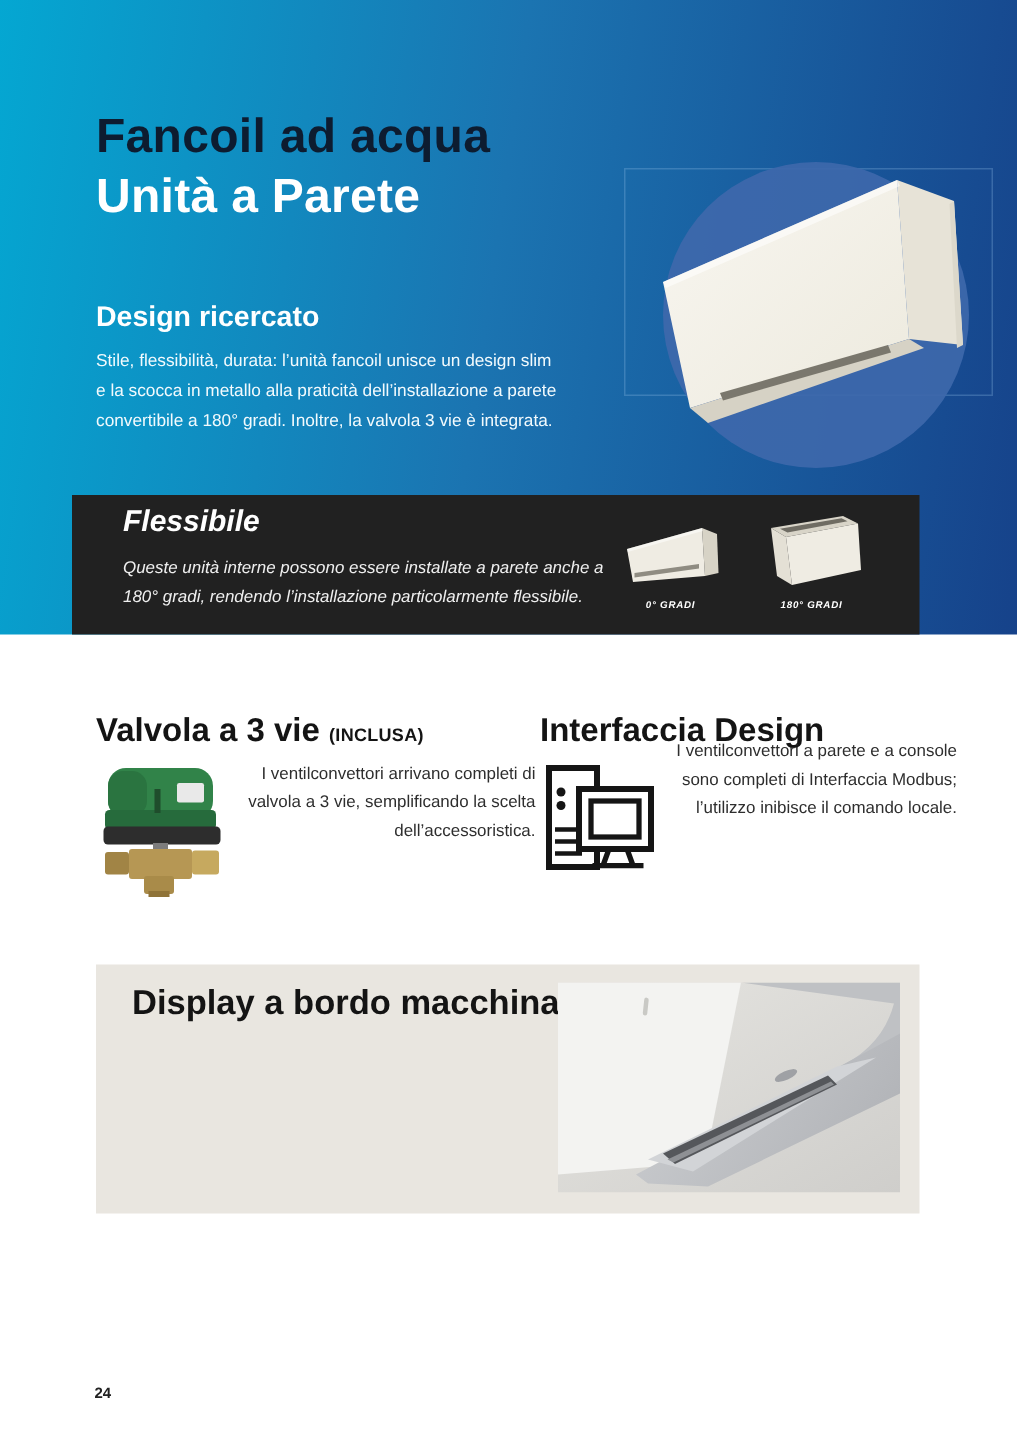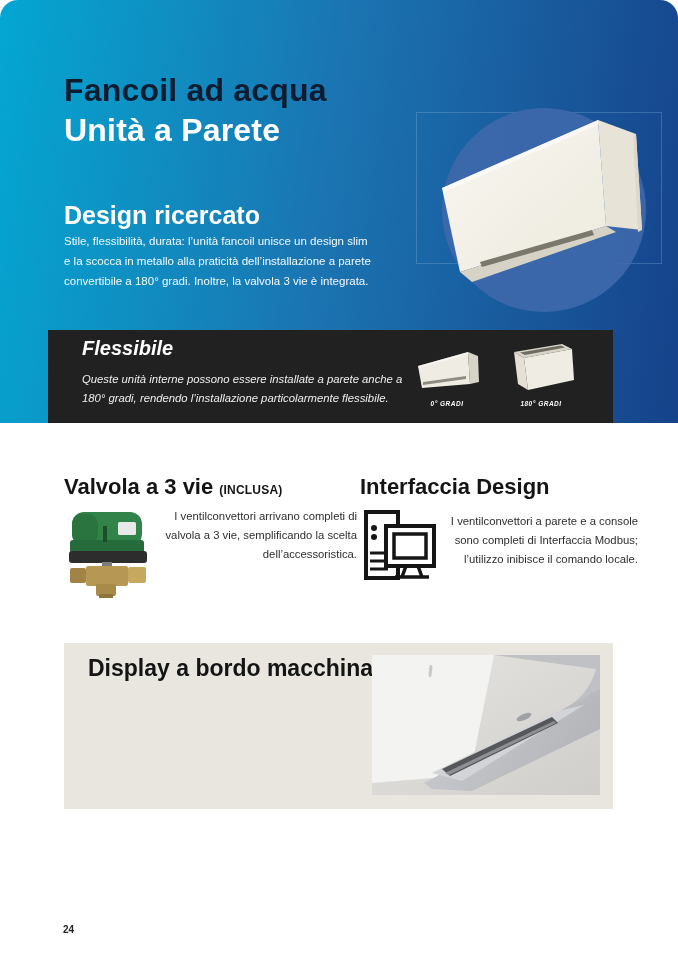--- a/index.html
+++ b/index.html
@@ -8,21 +8,21 @@
     --hero-grad-end:#16428a;
     --hero-title-dark:#0d1c30;
     --hero-circle:#3e68ab;
     --flexible-box-bg:#212121;
     --display-box-bg:#e9e6e0;
     --text-dark:#1c1c1c;
   }
   html,body{margin:0;padding:0;background:#ffffff;}
   .page{
     position:relative;width:678px;height:959px;background:#ffffff;overflow:hidden;
-    font-family:"Liberation Sans",sans-serif;color:var(--text-dark);border-radius:18px;
+    font-family:"Liberation Sans",sans-serif;color:var(--text-dark);
   }
   
   .hero{
     position:absolute;left:0;top:0;width:678px;height:423px;
     background:linear-gradient(98deg,var(--hero-grad-start) 0%,var(--hero-grad-mid) 48%,var(--hero-grad-end) 100%);
   }
   .hero-frame{
     position:absolute;left:416px;top:112px;width:244px;height:150px;
     border:1px solid rgba(150,195,235,0.28);
   }
@@ -32,21 +32,21 @@
   }
   .hero-unit{position:absolute;left:430px;top:110px;width:234px;height:196px;}
   .hero-title{
     position:absolute;left:64px;top:70px;margin:0;
     font-size:32px;line-height:40px;font-weight:bold;letter-spacing:0.2px;
   }
   .hero-title .t1{display:block;color:var(--hero-title-dark);}
   .hero-title .t2{display:block;color:#ffffff;}
   .design-title{
     position:absolute;left:64px;top:201px;margin:0;
-    font-size:25px;font-weight:bold;color:#ffffff;
+    font-size:19px;font-weight:bold;color:#ffffff;
   }
   .hero-body{
     position:absolute;left:64px;top:231px;margin:0;width:360px;
     font-size:11.5px;line-height:20px;color:#f2fafd;white-space:pre-line;
   }
   
   .flex-box{
     position:absolute;left:48px;top:330px;width:565px;height:93px;
     background:var(--flexible-box-bg);
     font-style:italic;
@@ -72,21 +72,21 @@
   }
   .feature-title .suffix{font-size:12px;font-weight:bold;letter-spacing:0.2px;}
   .valve-title{left:64px;}
   .modbus-title{left:360px;}
   .valve-photo{position:absolute;left:62px;top:504px;width:92px;height:95px;}
   .modbus-iconbox{position:absolute;left:361px;top:506px;width:76px;height:78px;}
   .feature-body{
     position:absolute;margin:0;font-size:11.3px;line-height:19px;color:#2e2e2e;white-space:pre-line;text-align:right;
   }
   .valve-body{left:157px;top:507px;width:200px;}
-  .modbus-body{left:438px;top:512px;width:200px;}
+  .modbus-body{left:438px;top:492px;width:200px;}
   
   .display-box{
     position:absolute;left:64px;top:643px;width:549px;height:166px;
     background:var(--display-box-bg);
   }
   .display-box h3{
     position:absolute;left:24px;top:12px;margin:0;
     font-size:23px;font-weight:bold;color:#141414;
   }
   .display-box p{

